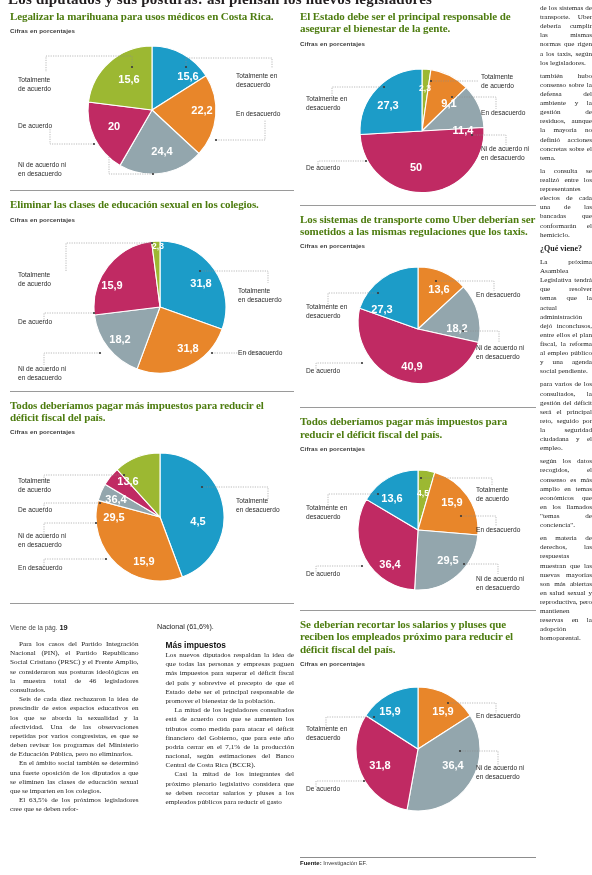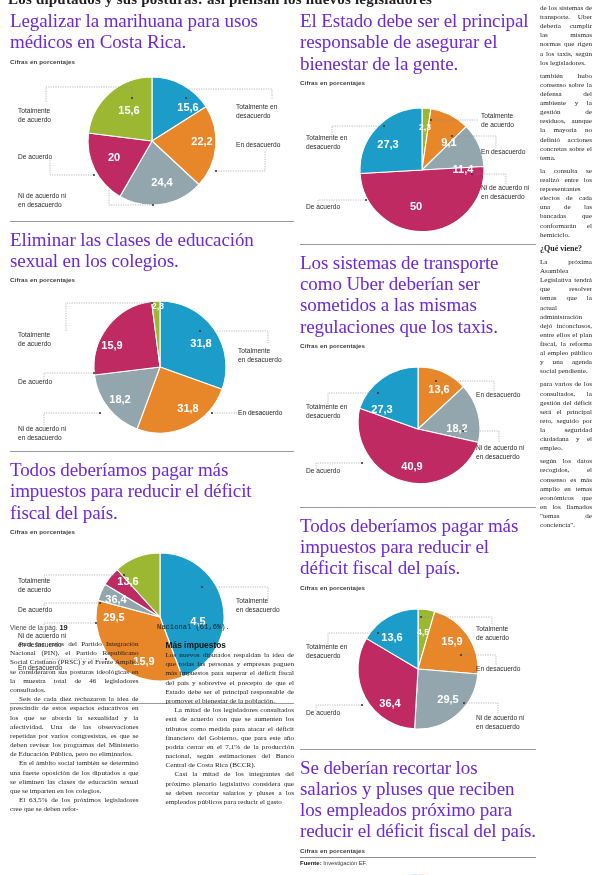--- a/index.html
+++ b/index.html
@@ -19,22 +19,22 @@
 
   
   .col-left{position:absolute;left:10px;top:10px;width:284px;}
   .col-right{position:absolute;left:300px;top:10px;width:236px;}
   .col-far{position:absolute;left:540px;top:0px;width:52px;height:875px;overflow:hidden;}
 
   
   .chart-block{position:relative;margin-bottom:6px;}
   .rule{border-top:1px solid #9a9a9a;margin:4px 0 7px 0;}
   .chart-title{
-    font-family:"Liberation Serif",serif;font-weight:normal;
-    font-size:19px;line-height:1.12;color:#6d28d9;margin:0 0 5px 0;
+    font-family:"Liberation Serif",serif;font-weight:bold;
+    font-size:11px;line-height:1.12;color:#4d7c0f;margin:0 0 5px 0;
     letter-spacing:-.1px;
   }
   .chart-sub{
     font-size:6.2px;font-weight:bold;color:#3b3b3b;
     letter-spacing:.1px;margin-bottom:2px;
   }
   .pie-wrap{position:relative;width:100%;}
   .pie-wrap svg{display:block;width:100%;height:auto;overflow:visible;}
   .leg{font-size:6.6px;fill:#2b2b2b;font-family:"Liberation Sans",sans-serif;}
   .val{font-size:11px;font-weight:bold;fill:#ffffff;font-family:"Liberation Sans",sans-serif;}
@@ -54,21 +54,21 @@
   }
   .bodytext p{margin:0;text-indent:9px;}
   .bodytext p.first{text-indent:9px;}
   .subhead{
     font-family:"Liberation Sans",sans-serif;font-weight:bold;
     font-size:8.4px;color:#111;margin:0 0 1px 0;
   }
   .textcols{position:absolute;left:10px;top:633px;width:284px;
     display:flex;gap:27px;}
   .textcol{width:137px;}
-  .nacional{font-family:Liberation Mono, monospace;font-size:7.15px;
+  .nacional{font-family:Liberation Sans, sans-serif;font-size:7.15px;
     color:#1c1c1c;margin:0 0 4px 0;}
 
   .farcol{
     font-family:"Liberation Serif",serif;font-size:7.1px;
     line-height:1.285;color:#1c1c1c;text-align:justify;
     padding-top:4px;
   }
   .farcol p{margin:0 0 4px 0;}
   .farcol .qhead{font-weight:bold;font-size:8px;}
 
@@ -386,20 +386,21 @@
 
   <div class="col-far">
     <div class="farcol">
       <p>de los sistemas de transporte. Uber debería cumplir las mismas normas que rigen a los taxis, según los legisladores.</p>
       <p>también hubo consenso sobre la defensa del ambiente y la gestión de residuos, aunque la mayoría no definió acciones concretas sobre el tema.</p>
       <p>la consulta se realizó entre los representantes electos de cada una de las bancadas que conformarán el hemiciclo.</p>
       <p class="qhead">¿Qué viene?</p>
       <p>La próxima Asamblea Legislativa tendrá que resolver temas que la actual administración dejó inconclusos, entre ellos el plan fiscal, la reforma al empleo público y una agenda social pendiente.</p>
       <p>para varios de los consultados, la gestión del déficit será el principal reto, seguido por la seguridad ciudadana y el empleo.</p>
       <p>según los datos recogidos, el consenso es más amplio en temas económicos que en los llamados "temas de conciencia".</p>
+      <p>en materia de derechos, las respuestas muestran que las nuevas mayorías son más abiertas en salud sexual y reproductiva, pero mantienen reservas en la adopción homoparental.</p>
     </div>
   </div>
 
   <div class="fuente">
     <b>Fuente:</b>
     <span>Investigación EF.</span>
   </div>
 
 </div>
 

